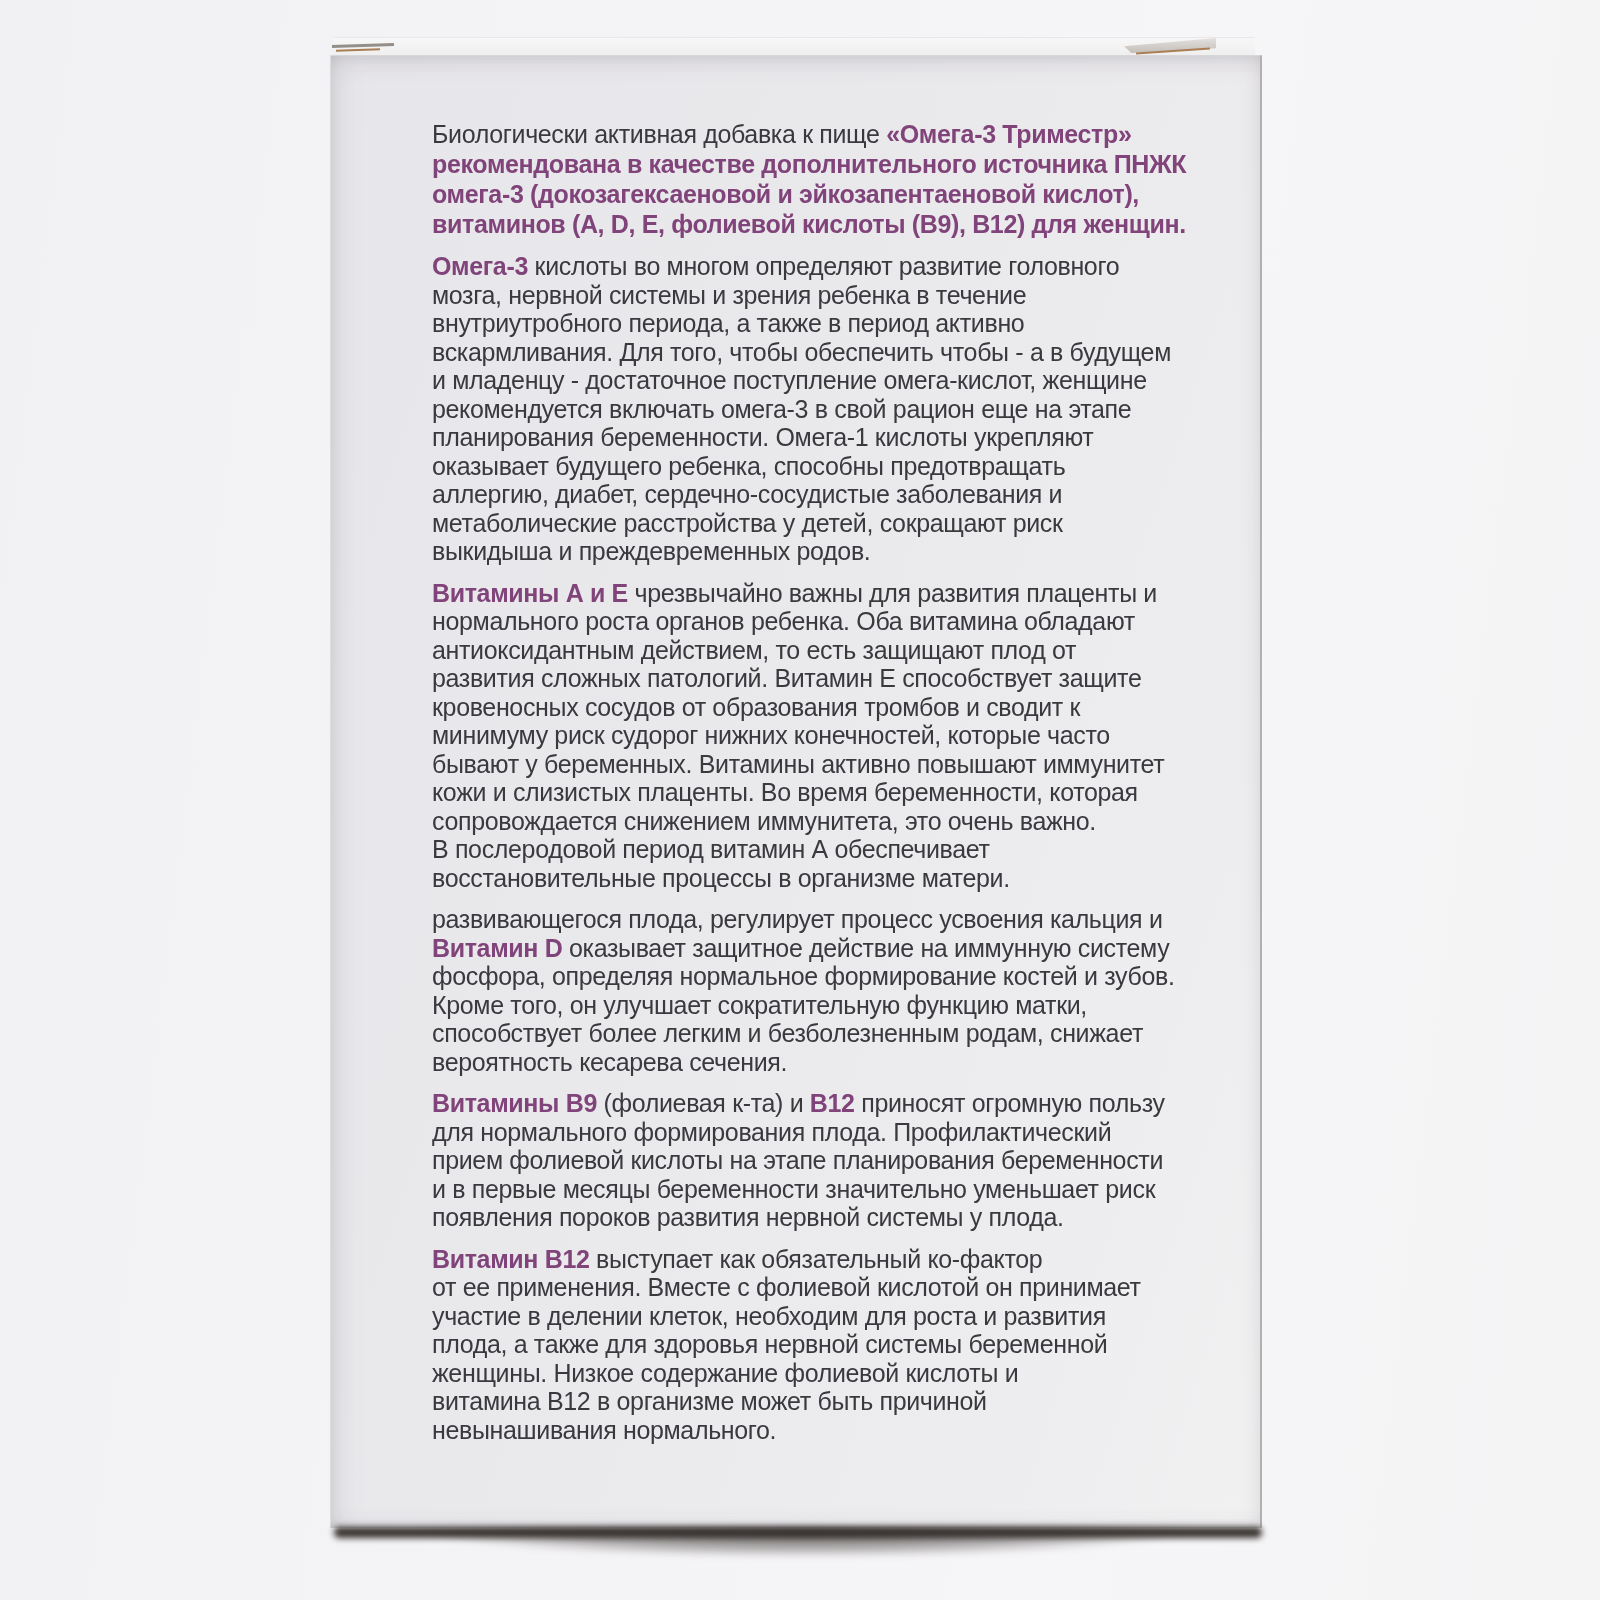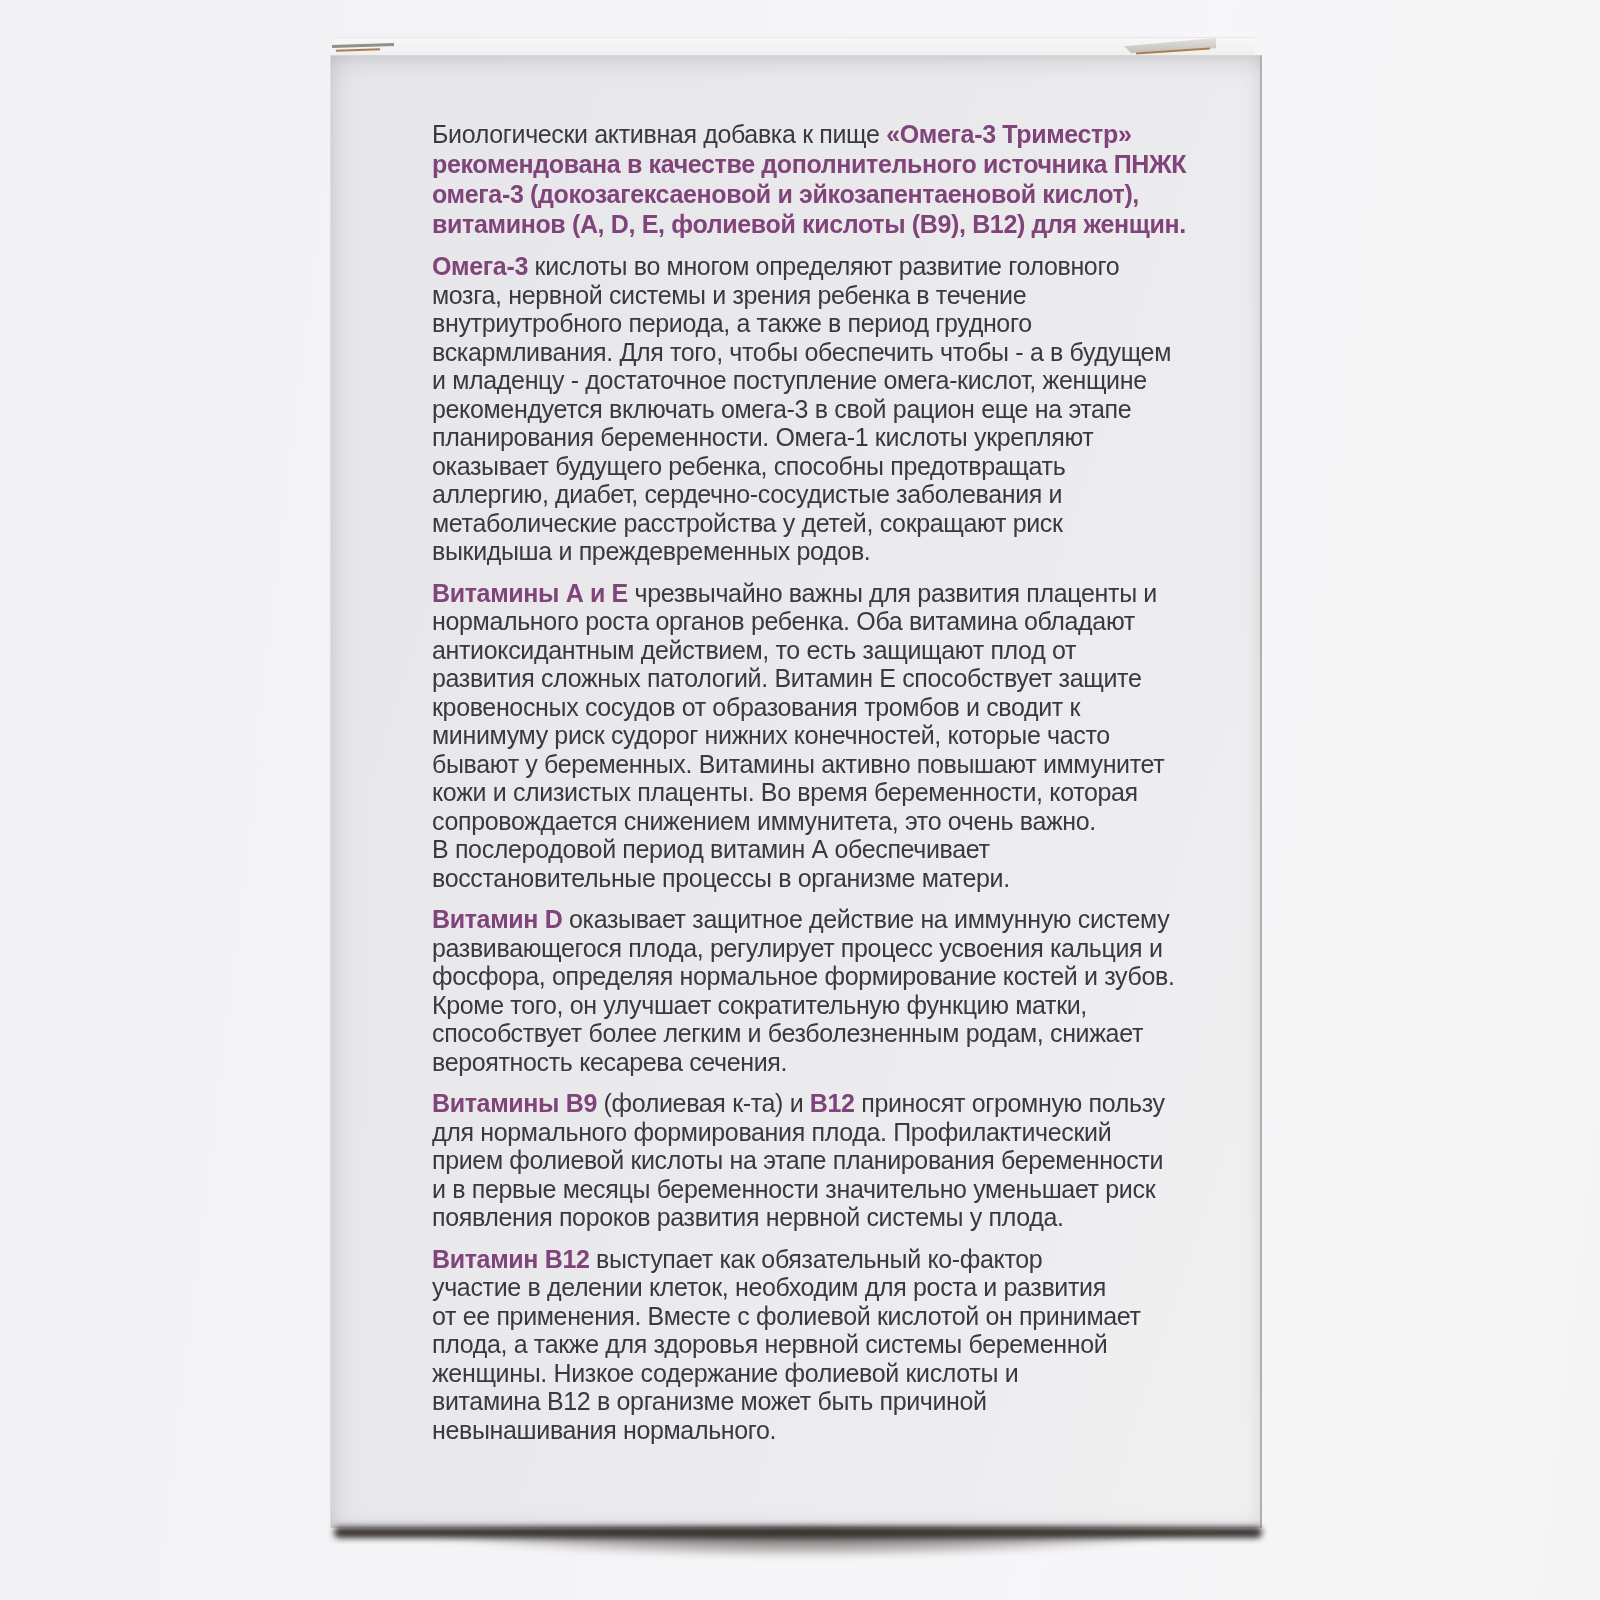--- a/index.html
+++ b/index.html
@@ -80,21 +80,21 @@
   <div class="text-block">
       <div class="para lead">
         <div class="line"><span>Биологически активная добавка к пище </span><span class="accent">«Омега-3 Триместр»</span></div>
         <div class="line"><span class="accent">рекомендована в качестве дополнительного источника ПНЖК</span></div>
         <div class="line"><span class="accent">омега-3 (докозагексаеновой и эйкозапентаеновой кислот),</span></div>
         <div class="line"><span class="accent">витаминов (A, D, E, фолиевой кислоты (B9), B12) для женщин.</span></div>
       </div>
       <div class="para body">
         <div class="line"><span class="accent">Омега-3</span><span> кислоты во многом определяют развитие головного</span></div>
         <div class="line"><span>мозга, нервной системы и зрения ребенка в течение</span></div>
-        <div class="line"><span>внутриутробного периода, а также в период грудного</span></div>
+        <div class="line"><span>внутриутробного периода, а также в период активно</span></div>
         <div class="line"><span>вскармливания. Для того, чтобы обеспечить чтобы - а в будущем</span></div>
         <div class="line"><span>и младенцу - достаточное поступление омега-кислот, женщине</span></div>
         <div class="line"><span>рекомендуется включать омега-3 в свой рацион еще на этапе</span></div>
         <div class="line"><span>планирования беременности. Омега-1 кислоты укрепляют</span></div>
         <div class="line"><span>оказывает будущего ребенка, способны предотвращать</span></div>
         <div class="line"><span>аллергию, диабет, сердечно-сосудистые заболевания и</span></div>
         <div class="line"><span>метаболические расстройства у детей, сокращают риск</span></div>
         <div class="line"><span>выкидыша и преждевременных родов.</span></div>
       </div>
       <div class="para body">
@@ -104,38 +104,38 @@
         <div class="line"><span>развития сложных патологий. Витамин Е способствует защите</span></div>
         <div class="line"><span>кровеносных сосудов от образования тромбов и сводит к</span></div>
         <div class="line"><span>минимуму риск судорог нижних конечностей, которые часто</span></div>
         <div class="line"><span>бывают у беременных. Витамины активно повышают иммунитет</span></div>
         <div class="line"><span>кожи и слизистых плаценты. Во время беременности, которая</span></div>
         <div class="line"><span>сопровождается снижением иммунитета, это очень важно.</span></div>
         <div class="line"><span>В послеродовой период витамин А обеспечивает</span></div>
         <div class="line"><span>восстановительные процессы в организме матери.</span></div>
       </div>
       <div class="para body">
+        <div class="line"><span>развивающегося плода, регулирует процесс усвоения кальция и</span></div>
         <div class="line"><span class="accent">Витамин D</span><span> оказывает защитное действие на иммунную систему</span></div>
-        <div class="line"><span>развивающегося плода, регулирует процесс усвоения кальция и</span></div>
         <div class="line"><span>фосфора, определяя нормальное формирование костей и зубов.</span></div>
         <div class="line"><span>Кроме того, он улучшает сократительную функцию матки,</span></div>
         <div class="line"><span>способствует более легким и безболезненным родам, снижает</span></div>
         <div class="line"><span>вероятность кесарева сечения.</span></div>
       </div>
       <div class="para body">
         <div class="line"><span class="accent">Витамины В9</span><span> (фолиевая к-та) и </span><span class="accent">В12</span><span> приносят огромную пользу</span></div>
         <div class="line"><span>для нормального формирования плода. Профилактический</span></div>
         <div class="line"><span>прием фолиевой кислоты на этапе планирования беременности</span></div>
         <div class="line"><span>и в первые месяцы беременности значительно уменьшает риск</span></div>
         <div class="line"><span>появления пороков развития нервной системы у плода.</span></div>
       </div>
       <div class="para body">
         <div class="line"><span class="accent">Витамин В12</span><span> выступает как обязательный ко-фактор</span></div>
+        <div class="line"><span>от ее применения. Вместе с фолиевой кислотой он принимает</span></div>
         <div class="line"><span>участие в делении клеток, необходим для роста и развития</span></div>
-        <div class="line"><span>от ее применения. Вместе с фолиевой кислотой он принимает</span></div>
         <div class="line"><span>плода, а также для здоровья нервной системы беременной</span></div>
         <div class="line"><span>женщины. Низкое содержание фолиевой кислоты и</span></div>
         <div class="line"><span>витамина В12 в организме может быть причиной</span></div>
         <div class="line"><span>невынашивания нормального.</span></div>
       </div>
     </div>
 
   <div class="shadow-fade"></div>
   <div class="shadow-core"></div>
 </div>

